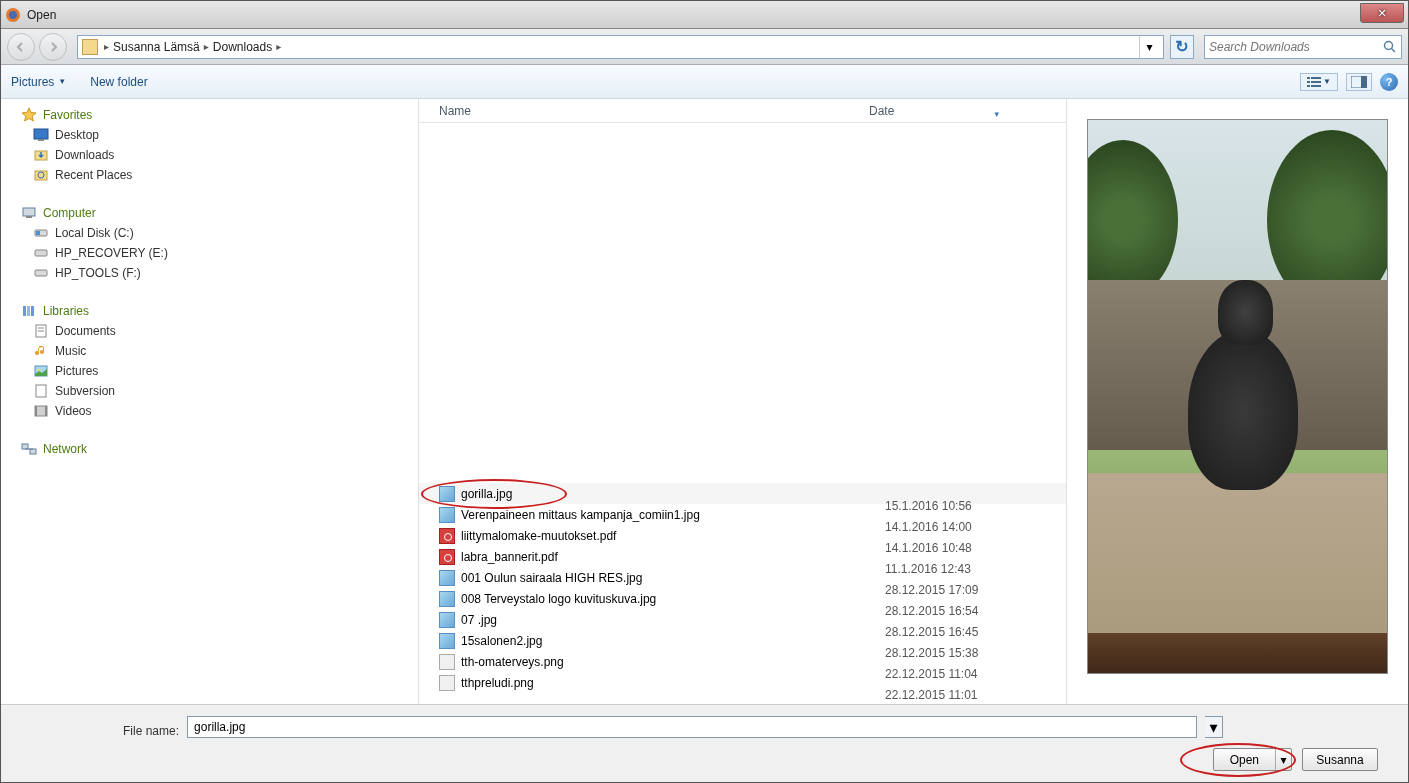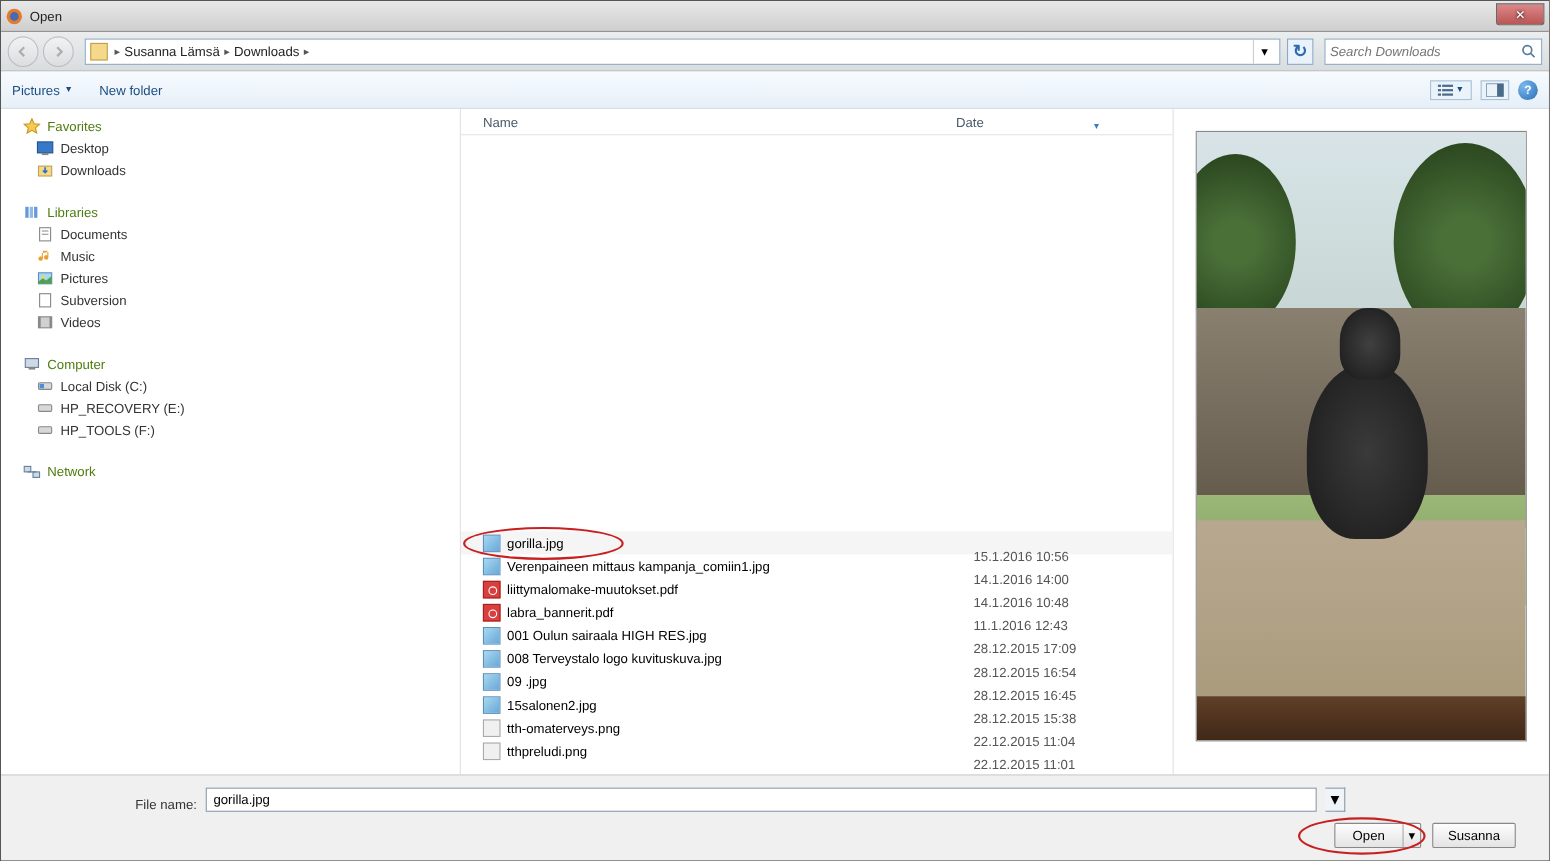--- a/index.html
+++ b/index.html
@@ -196,26 +196,72 @@
           </div>
         <div class="sb-item">
             <span class="sb-icon">
               <svg viewBox="0 0 16 16">
                 <rect x="2" y="4" width="12" height="9" fill="#f5d98a" stroke="#c0a050"></rect>
                 <path d="M8 5v4m-2-1l2 2 2-2" stroke="#3070c0" stroke-width="1.5" fill="none"></path>
               </svg>
             </span>
             <span>Downloads</span>
           </div>
+        <div class="sb-item">
+            <span class="sb-icon">
+              <svg viewBox="0 0 16 16">
+                <rect x="2" y="4" width="12" height="9" fill="#f5d98a" stroke="#c0a050"></rect>
+                <circle cx="8" cy="8" r="3" fill="none" stroke="#3070c0"></circle>
+              </svg>
+            </span>
+            <span>Recent Places</span>
+          </div>
       </div>
 
       <div class="sb-group">
         <div class="sb-header">
           <span class="sb-icon">
               <svg viewBox="0 0 16 16">
+                <rect x="2" y="3" width="12" height="8" fill="#d0d8e0" stroke="#6080a0"></rect>
+                <rect x="5" y="11" width="6" height="2" fill="#888"></rect>
+              </svg>
+            </span>
+          <span>Computer</span>
+        </div>
+        <div class="sb-item">
+            <span class="sb-icon">
+              <svg viewBox="0 0 16 16">
+                <rect x="2" y="5" width="12" height="6" rx="1" fill="#d8d8d8" stroke="#888"></rect>
+                <rect x="3" y="6" width="4" height="4" fill="#4a90d8"></rect>
+              </svg>
+            </span>
+            <span>Local Disk (C:)</span>
+          </div>
+        <div class="sb-item">
+            <span class="sb-icon">
+              <svg viewBox="0 0 16 16">
+                <rect x="2" y="5" width="12" height="6" rx="1" fill="#d8d8d8" stroke="#888"></rect>
+              </svg>
+            </span>
+            <span>HP_RECOVERY (E:)</span>
+          </div>
+        <div class="sb-item">
+            <span class="sb-icon">
+              <svg viewBox="0 0 16 16">
+                <rect x="2" y="5" width="12" height="6" rx="1" fill="#d8d8d8" stroke="#888"></rect>
+              </svg>
+            </span>
+            <span>HP_TOOLS (F:)</span>
+          </div>
+      </div>
+
+      <div class="sb-group">
+        <div class="sb-header">
+          <span class="sb-icon">
+              <svg viewBox="0 0 16 16">
                 <rect x="2" y="3" width="3" height="10" fill="#6898d8"></rect>
                 <rect x="6" y="3" width="3" height="10" fill="#90b8e8"></rect>
                 <rect x="10" y="3" width="3" height="10" fill="#6898d8"></rect>
               </svg>
             </span>
           <span>Libraries</span>
         </div>
         <div class="sb-item">
             <span class="sb-icon">
               <svg viewBox="0 0 16 16">
@@ -254,57 +300,20 @@
           </div>
         <div class="sb-item">
             <span class="sb-icon">
               <svg viewBox="0 0 16 16">
                 <rect x="2" y="3" width="12" height="10" fill="#d0d0d0" stroke="#888"></rect>
                 <rect x="2" y="3" width="2" height="10" fill="#888"></rect>
                 <rect x="12" y="3" width="2" height="10" fill="#888"></rect>
               </svg>
             </span>
             <span>Videos</span>
-          </div>
-      </div>
-
-      <div class="sb-group">
-        <div class="sb-header">
-          <span class="sb-icon">
-              <svg viewBox="0 0 16 16">
-                <rect x="2" y="3" width="12" height="8" fill="#d0d8e0" stroke="#6080a0"></rect>
-                <rect x="5" y="11" width="6" height="2" fill="#888"></rect>
-              </svg>
-            </span>
-          <span>Computer</span>
-        </div>
-        <div class="sb-item">
-            <span class="sb-icon">
-              <svg viewBox="0 0 16 16">
-                <rect x="2" y="5" width="12" height="6" rx="1" fill="#d8d8d8" stroke="#888"></rect>
-                <rect x="3" y="6" width="4" height="4" fill="#4a90d8"></rect>
-              </svg>
-            </span>
-            <span>Local Disk (C:)</span>
-          </div>
-        <div class="sb-item">
-            <span class="sb-icon">
-              <svg viewBox="0 0 16 16">
-                <rect x="2" y="5" width="12" height="6" rx="1" fill="#d8d8d8" stroke="#888"></rect>
-              </svg>
-            </span>
-            <span>HP_RECOVERY (E:)</span>
-          </div>
-        <div class="sb-item">
-            <span class="sb-icon">
-              <svg viewBox="0 0 16 16">
-                <rect x="2" y="5" width="12" height="6" rx="1" fill="#d8d8d8" stroke="#888"></rect>
-              </svg>
-            </span>
-            <span>HP_TOOLS (F:)</span>
           </div>
       </div>
 
       <div class="sb-group">
         <div class="sb-header">
           <span class="sb-icon">
               <svg viewBox="0 0 16 16">
                 <rect x="1" y="3" width="6" height="5" fill="#d0d8e0" stroke="#6080a0"></rect>
                 <rect x="9" y="8" width="6" height="5" fill="#d0d8e0" stroke="#6080a0"></rect>
                 <line x1="4" y1="8" x2="12" y2="8" stroke="#6080a0"></line>
@@ -348,21 +357,21 @@
             <span class="fname">001 Oulun sairaala HIGH RES.jpg</span>
             <span class="fdate">28.12.2015 17:09</span>
           </div>
           <div class="file-row">
             <span class="icon icon-img"></span>
             <span class="fname">008 Terveystalo logo kuvituskuva.jpg</span>
             <span class="fdate">28.12.2015 16:54</span>
           </div>
           <div class="file-row">
             <span class="icon icon-img"></span>
-            <span class="fname">09 .jpg</span>
+            <span class="fname">07 .jpg</span>
             <span class="fdate">28.12.2015 16:45</span>
           </div>
           <div class="file-row">
             <span class="icon icon-img"></span>
             <span class="fname">15salonen2.jpg</span>
             <span class="fdate">28.12.2015 15:38</span>
           </div>
           <div class="file-row">
             <span class="icon icon-png"></span>
             <span class="fname">tth-omaterveys.png</span>

